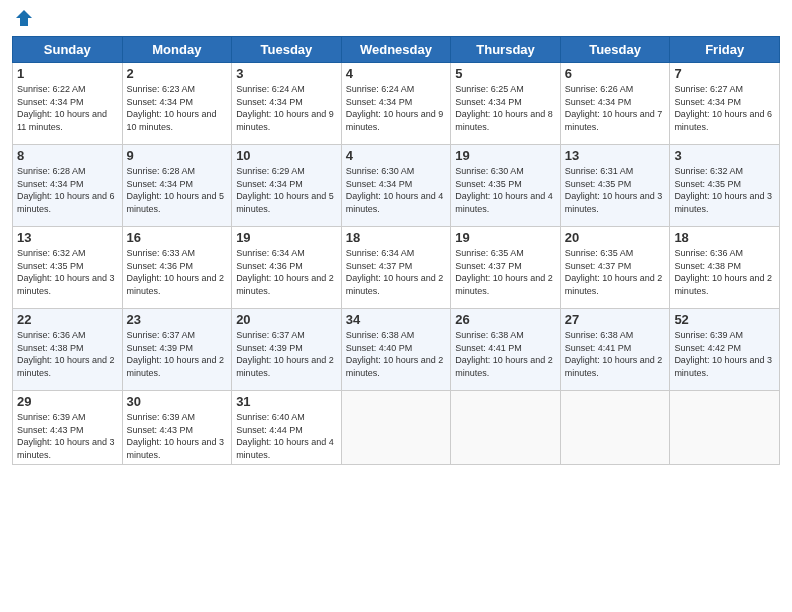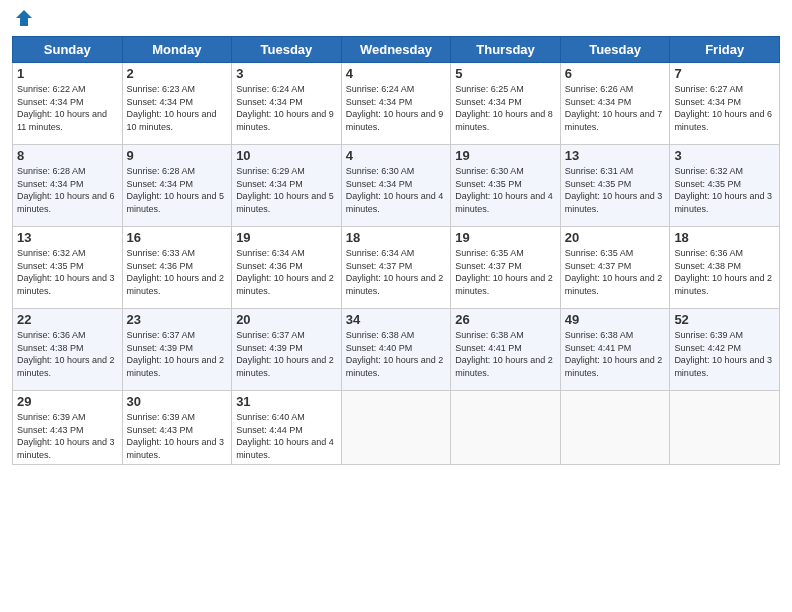--- a/index.html
+++ b/index.html
@@ -244,21 +244,21 @@
       </td>
           <td>
         <span class="day-num">34</span>
         <span class="day-info">Sunrise: 6:38 AM<br>Sunset: 4:40 PM<br>Daylight: 10 hours and 2 minutes.</span>
       </td>
           <td>
         <span class="day-num">26</span>
         <span class="day-info">Sunrise: 6:38 AM<br>Sunset: 4:41 PM<br>Daylight: 10 hours and 2 minutes.</span>
       </td>
           <td>
-        <span class="day-num">49</span>
+        <span class="day-num">27</span>
         <span class="day-info">Sunrise: 6:38 AM<br>Sunset: 4:41 PM<br>Daylight: 10 hours and 2 minutes.</span>
       </td>
           <td>
         <span class="day-num">52</span>
         <span class="day-info">Sunrise: 6:39 AM<br>Sunset: 4:42 PM<br>Daylight: 10 hours and 3 minutes.</span>
       </td>
         </tr>
         <tr class="last-row">
           <td>
         <span class="day-num">29</span>

